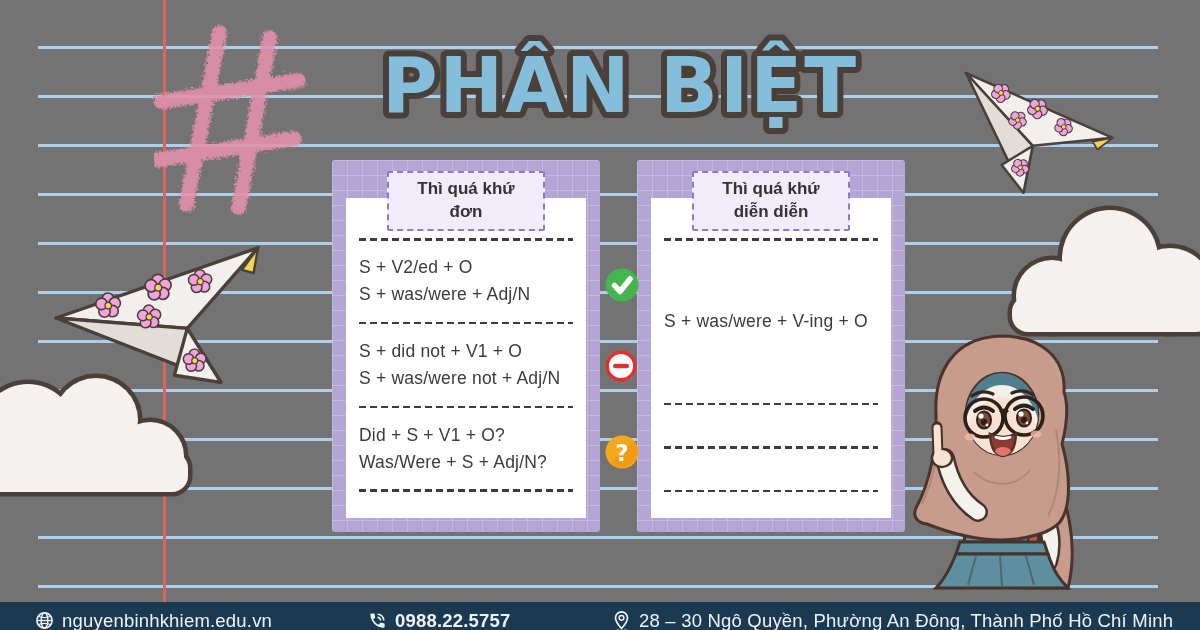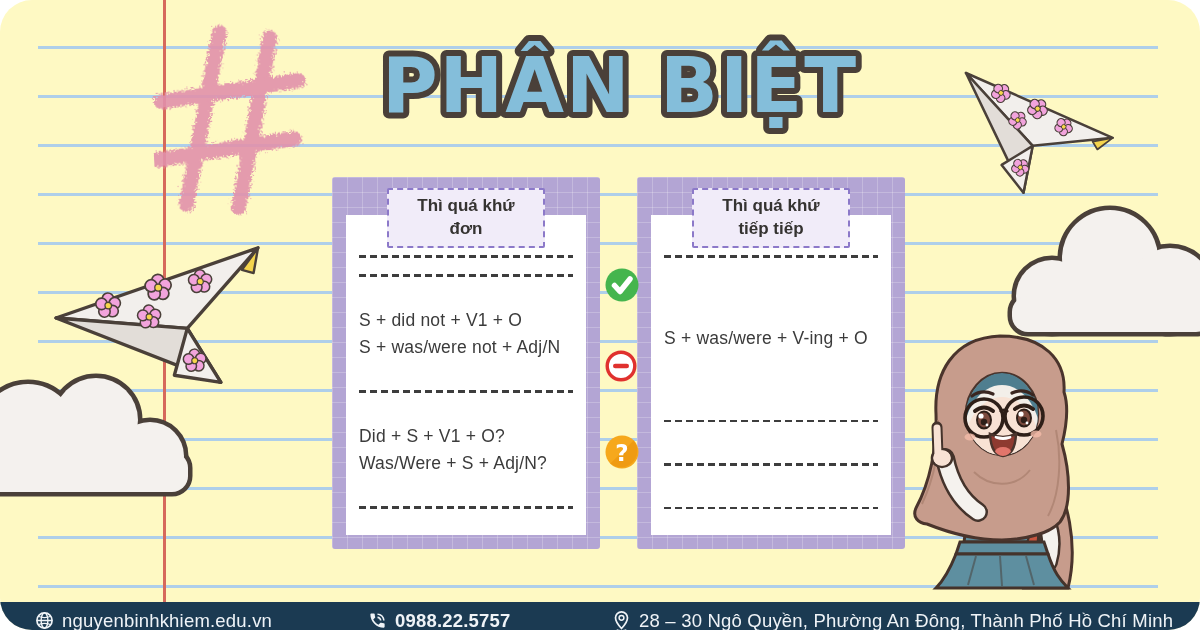--- a/index.html
+++ b/index.html
@@ -1,30 +1,30 @@
 <!DOCTYPE html>
 <html><head>
 <meta charset="utf-8">
 <style>
   html,body{margin:0;padding:0;}
   .canvas{position:relative;width:1200px;height:630px;overflow:hidden;
-    background:#fef9c3;font-family:"Liberation Sans",sans-serif;border-radius:32px;}
+    background:#737373;font-family:"Liberation Sans",sans-serif;}
   
   .ruled{position:absolute;left:38px;right:42px;top:0;bottom:4px;
     background:repeating-linear-gradient(to bottom,transparent 0,transparent 46.5px,#AECFEA 46.5px,#AECFEA 49px);}
   .margin-line{position:absolute;left:163px;top:0;width:3px;height:626px;background:#D6695B;}
   .deco-svg{position:absolute;left:0;top:0;width:1200px;height:630px;z-index:3;pointer-events:none;}
   .hashtag{position:absolute;left:152px;top:18px;width:158px;height:198px;z-index:2;transform:rotate(-3deg);}
   .title-svg{position:absolute;left:0;top:26px;width:1200px;height:120px;z-index:2;}
   
   .card{position:absolute;top:160px;width:268px;height:372px;z-index:4;
     background-color:#B3A5D4;border-radius:3px;
     background-image:linear-gradient(rgba(255,255,255,.22) 1.5px,transparent 1.5px),
       linear-gradient(90deg,rgba(255,255,255,.22) 1.5px,transparent 1.5px);
-    background-size:15px 15px;margin-top:17px;}
+    background-size:15px 15px;}
   .card.left{left:332px;}
   .card.right{left:637px;}
   .card-header{position:absolute;top:11px;left:50%;transform:translateX(-50%);
     width:146px;background:#F1ECF9;border:2px dashed #8C79C9;border-radius:2px;
     padding:5px 4px;text-align:center;font-weight:bold;font-size:17px;line-height:1.35;
     color:#353331;z-index:2;}
   .card-panel{position:absolute;left:14px;right:14px;top:38px;bottom:14px;background:#FFFFFF;
     display:flex;flex-direction:column;justify-content:space-between;
     padding:40px 13px 26px;box-sizing:border-box;}
   .sep{height:2.5px;background:repeating-linear-gradient(90deg,#3D3D3D 0 7px,transparent 7px 11px);}
@@ -214,38 +214,42 @@
     </g>
   </svg>
 
   <div class="card left">
     <div class="card-header">
       <div>Thì quá khứ</div>
       <div>đơn</div>
     </div>
     <div class="card-panel">
       <div class="sep"></div>
+      <div class="fgroup">
+        <div class="fline">S + V2/ed + O</div>
+        <div class="fline">S + was/were + Adj/N</div>
+      </div>
       <div class="sep"></div>
       <div class="fgroup">
         <div class="fline">S + did not + V1 + O</div>
         <div class="fline">S + was/were not + Adj/N</div>
       </div>
       <div class="sep"></div>
       <div class="fgroup">
         <div class="fline">Did + S + V1 + O?</div>
         <div class="fline">Was/Were + S + Adj/N?</div>
       </div>
       <div class="sep"></div>
     </div>
   </div>
 
   <div class="card right">
     <div class="card-header">
       <div>Thì quá khứ</div>
-      <div>tiếp tiếp</div>
+      <div>diễn diễn</div>
     </div>
     <div class="card-panel">
       <div class="sep"></div>
       <div class="fgroup">
         <div class="fline">S + was/were + V-ing + O</div>
 
       </div>
       <div class="sep"></div>
       <div class="sep"></div>
       <div class="sep"></div>

